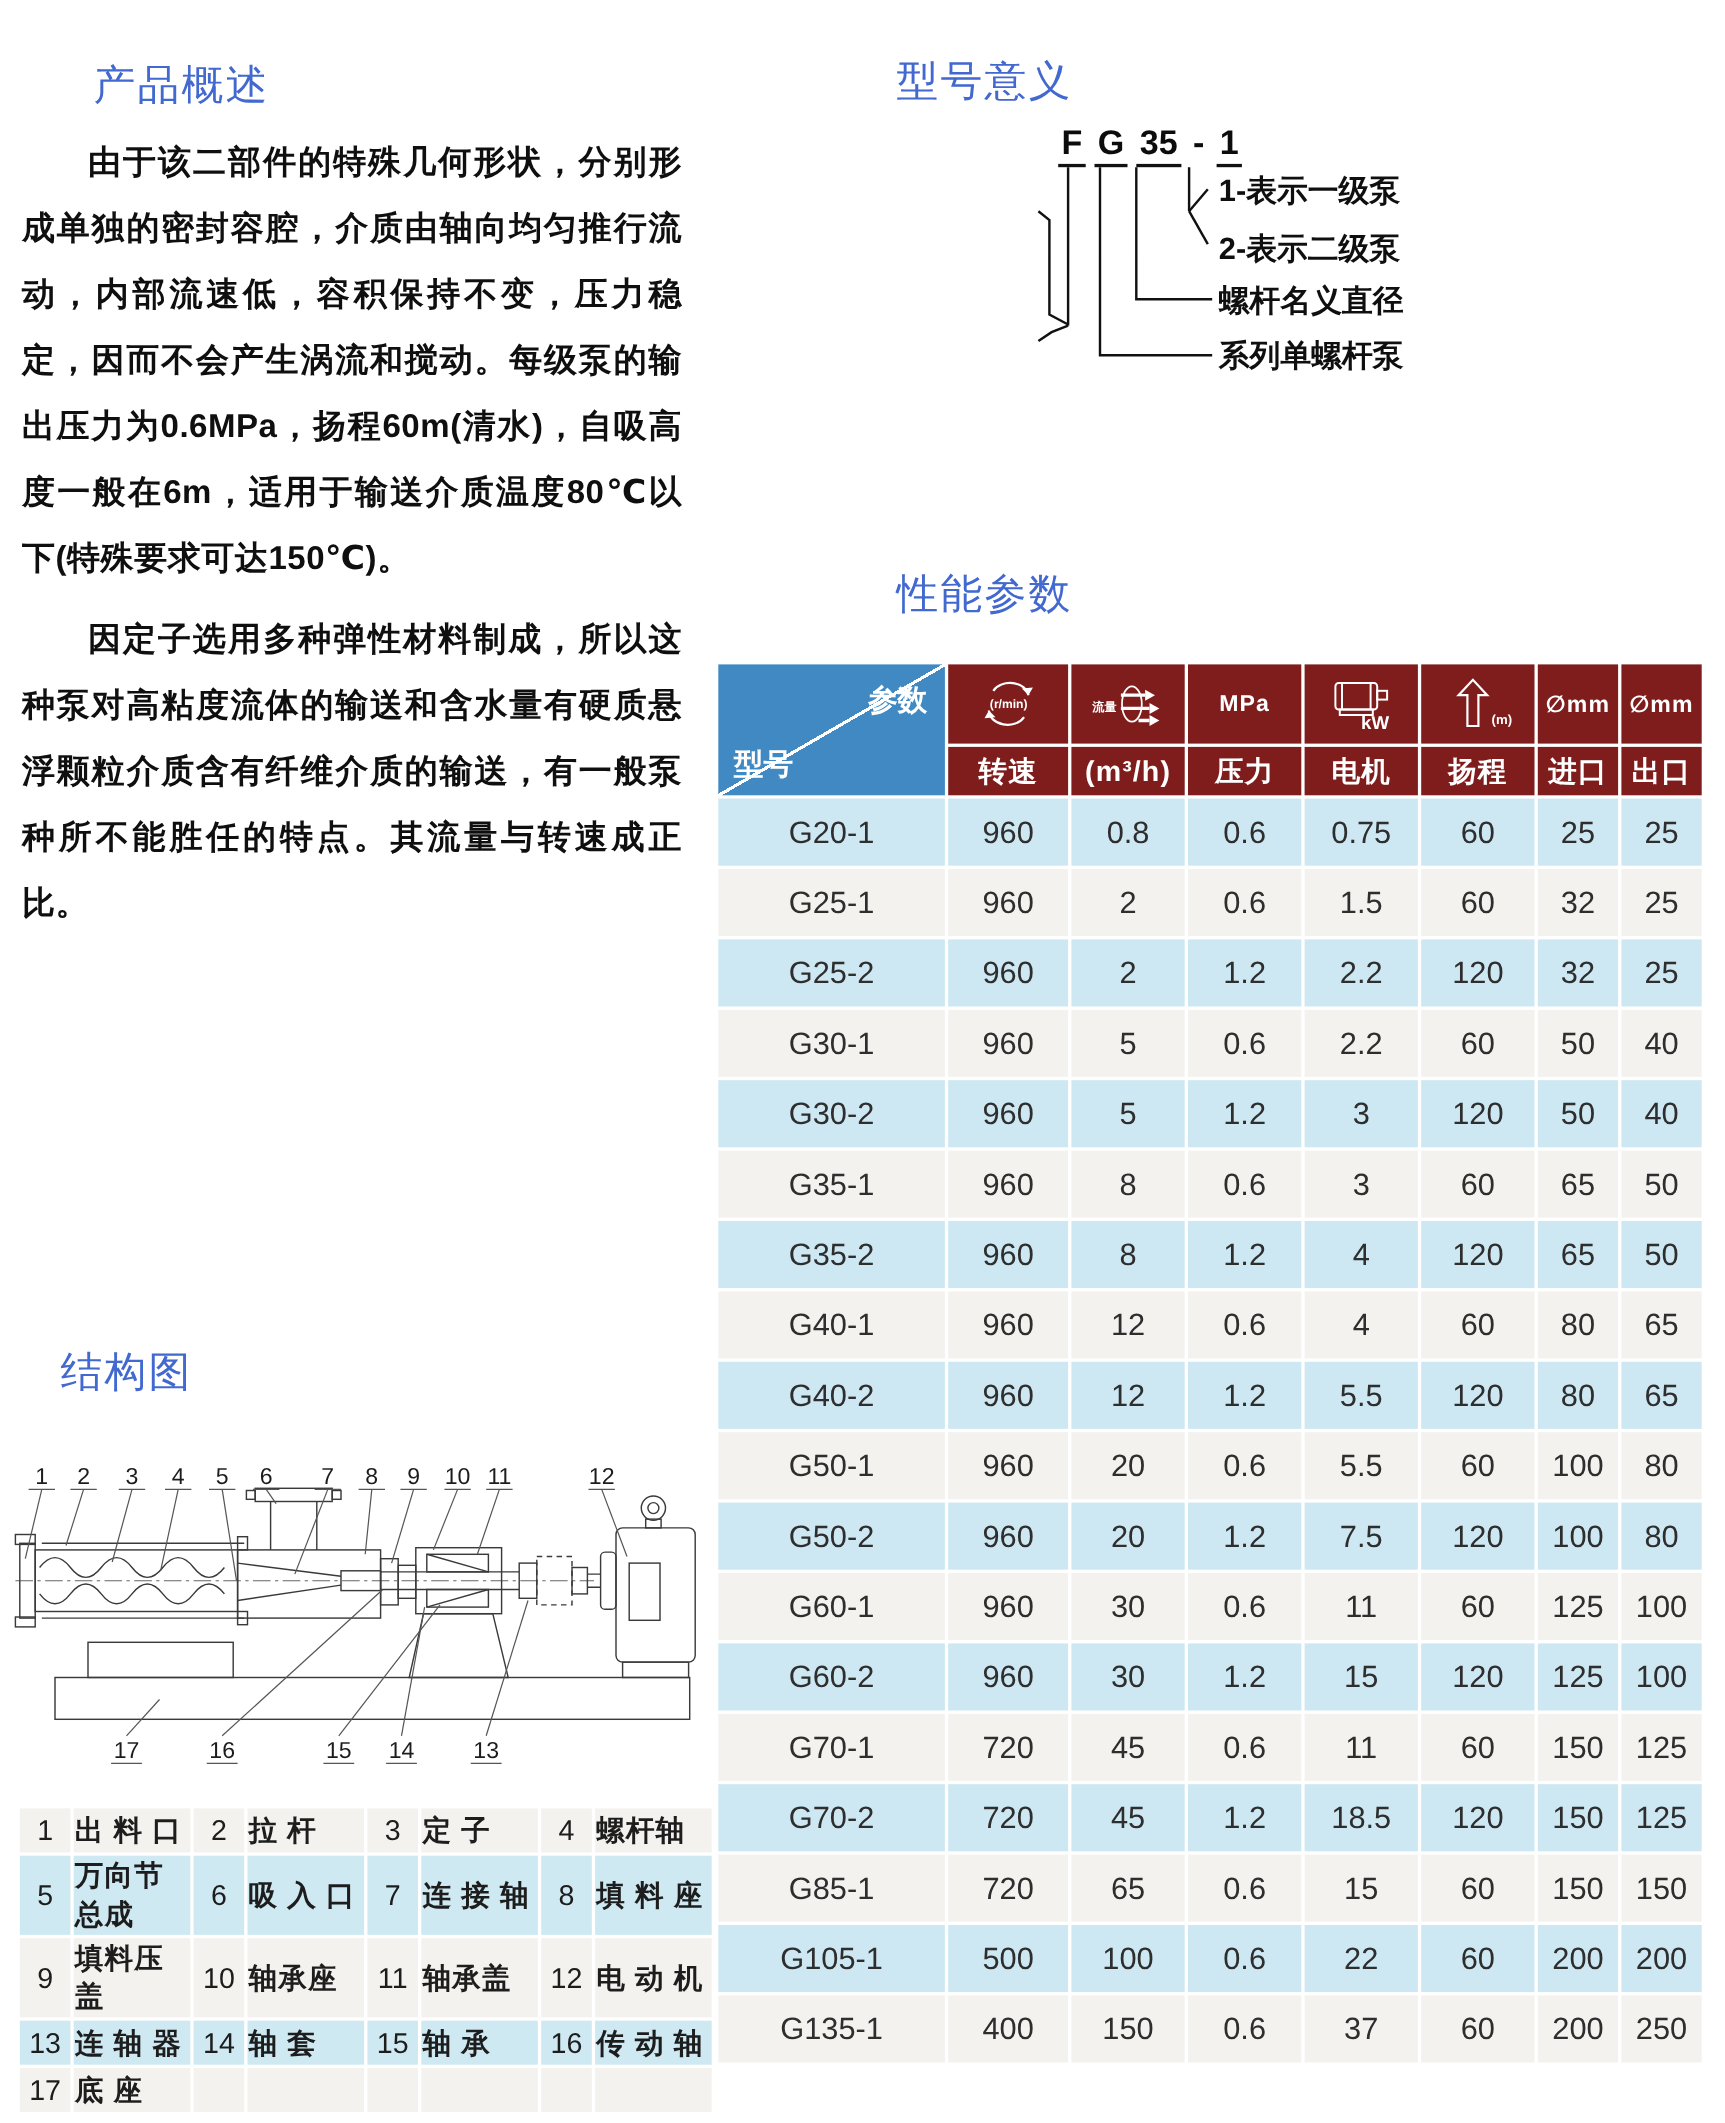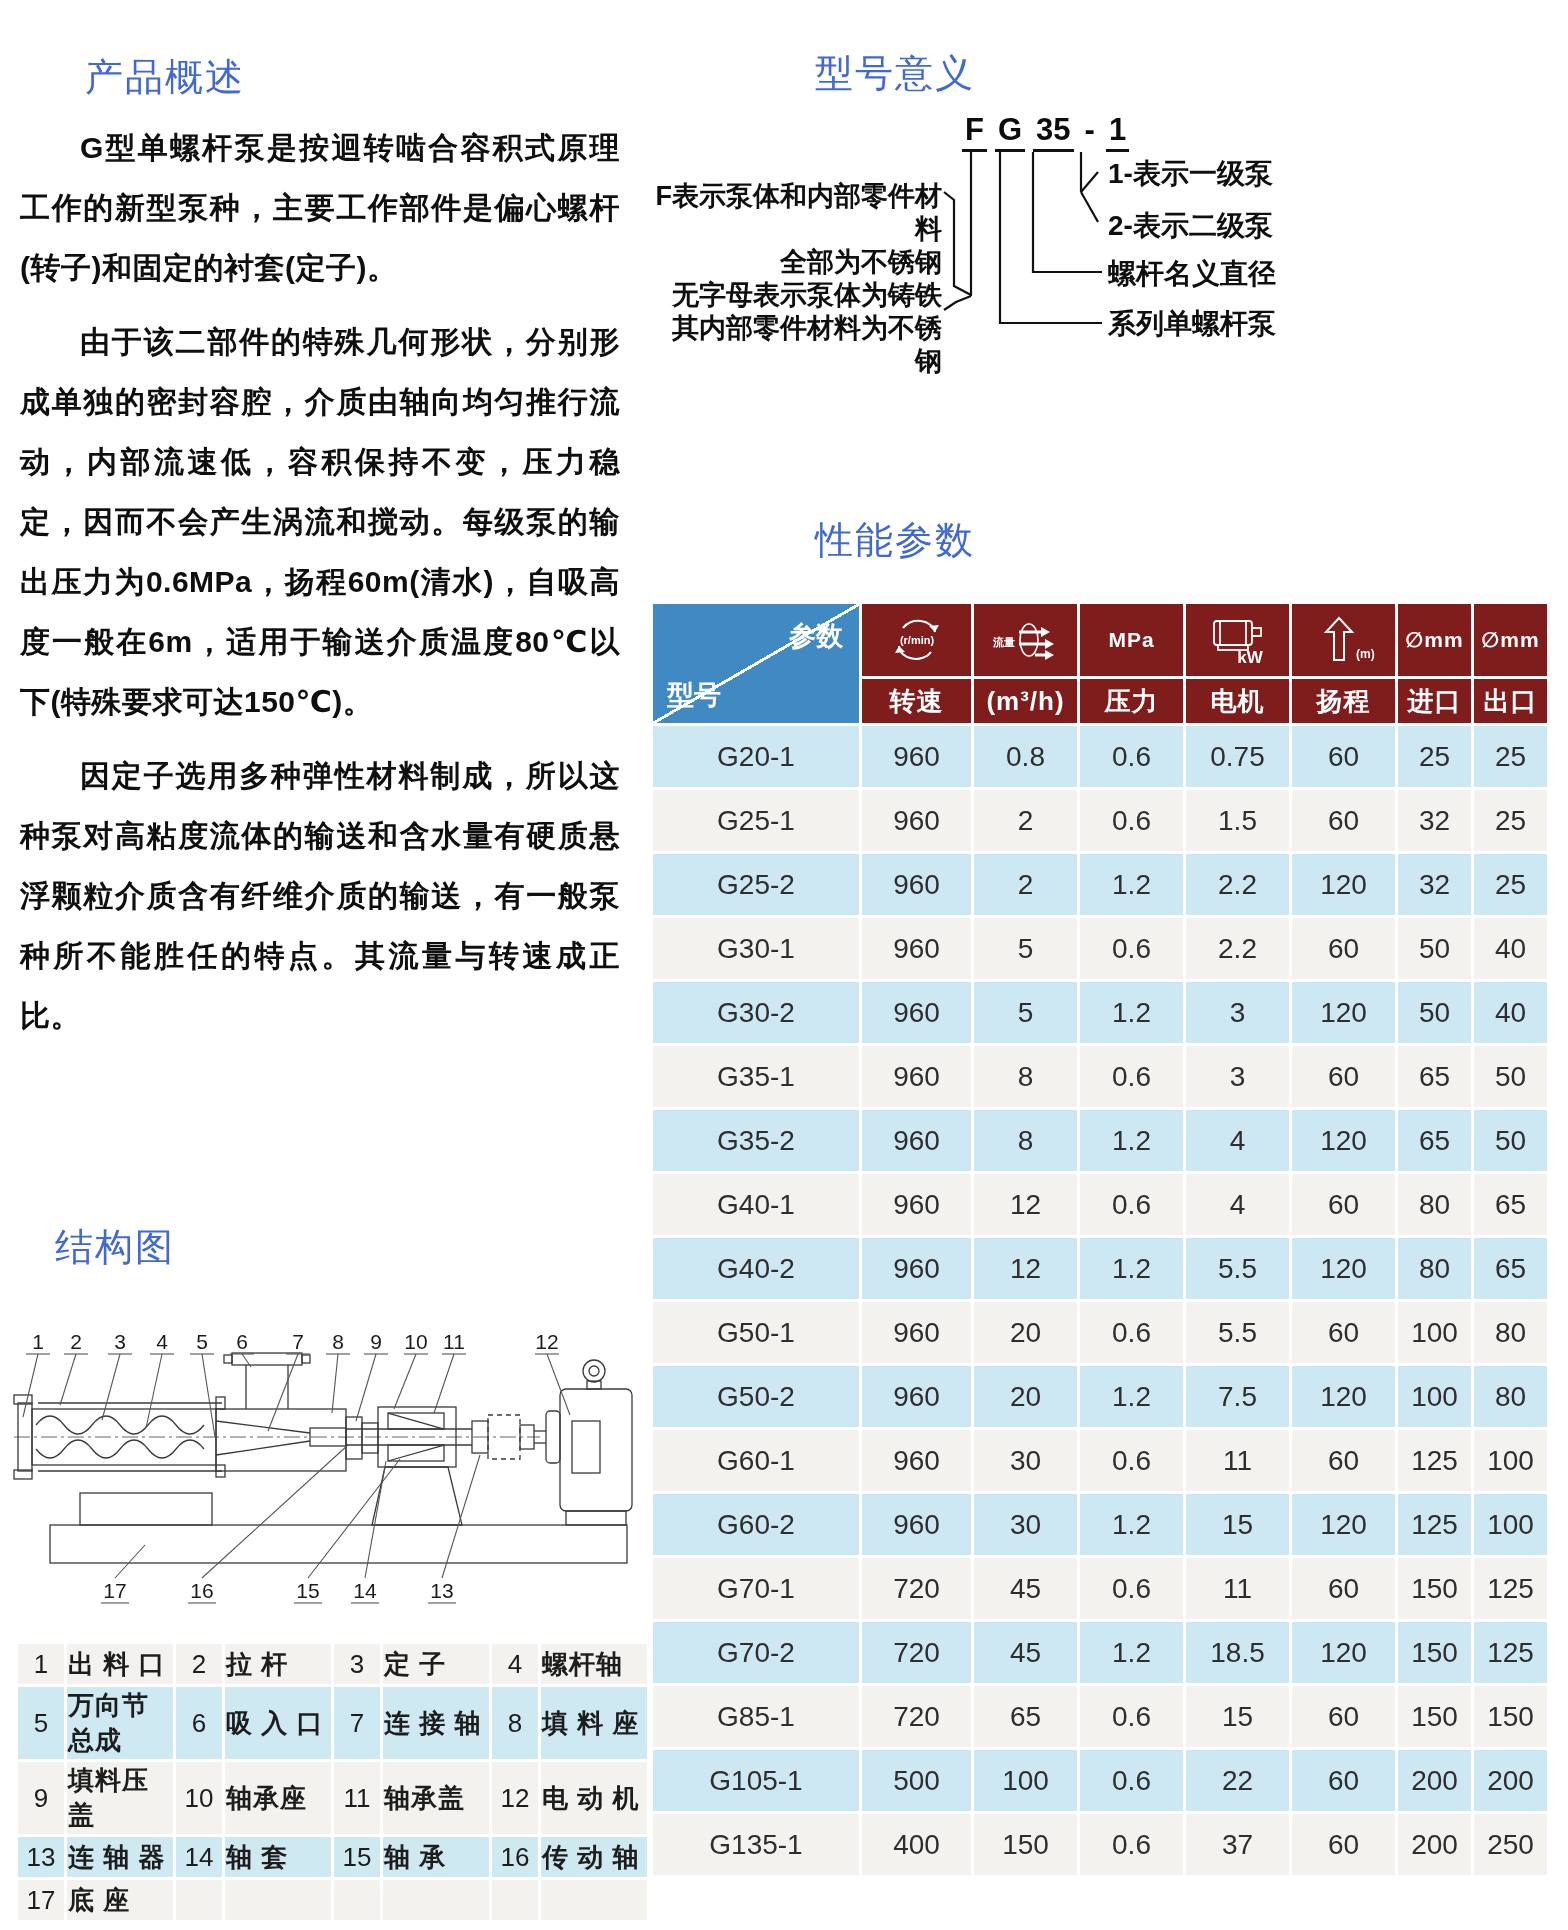--- a/index.html
+++ b/index.html
@@ -45,21 +45,20 @@
   th svg{display:block;margin:0 auto;}
 </style>
 </head>
 <body>
 
 <div id="page">
 
   <div class="sec-title" style="left:85px;top:52px;">产品概述</div>
 
   <div id="overview-text">
-    <p>G型单螺杆泵是按迴转啮合容积式原理工作的新型泵种，主要工作部件是偏心螺杆(转子)和固定的衬套(定子)。</p>
     <p>由于该二部件的特殊几何形状，分别形成单独的密封容腔，介质由轴向均匀推行流动，内部流速低，容积保持不变，压力稳定，因而不会产生涡流和搅动。每级泵的输出压力为0.6MPa，扬程60m(清水)，自吸高度一般在6m，适用于输送介质温度80℃以下(特殊要求可达150℃)。</p>
     <p>因定子选用多种弹性材料制成，所以这种泵对高粘度流体的输送和含水量有硬质悬浮颗粒介质含有纤维介质的输送，有一般泵种所不能胜任的特点。其流量与转速成正比。</p>
   </div>
 
   <div class="sec-title" style="left:55px;top:1222px;">结构图</div>
 
   <div id="structure-wrap">
     <svg viewBox="0 0 630 290" width="630" height="290">
       <g stroke="#3a3a3a" fill="none" stroke-width="1.3">
 
@@ -242,26 +241,20 @@
         <path d="M350,52 V223 H452"></path>
         <path d="M383,52 V172 H452"></path>
         <path d="M431,52 V92"></path>
         <path d="M431,92 L448,72"></path>
         <path d="M431,92 L448,122"></path>
       </g>
     </svg>
     <div class="code-row">
       <span class="code-ch">F</span><span class="code-ch">G</span><span class="code-ch">35</span><span class="code-ch" style="border-bottom:none;">-</span><span class="code-ch">1</span>
     </div>
-    <div class="mm-left">
-      <div>F表示泵体和内部零件材料</div>
-      <div>全部为不锈钢</div>
-      <div>无字母表示泵体为铸铁</div>
-      <div>其内部零件材料为不锈钢</div>
-    </div>
     <div class="mm-right" style="top:55px;">1-表示一级泵</div>
     <div class="mm-right" style="top:107px;">2-表示二级泵</div>
     <div class="mm-right" style="top:155px;">螺杆名义直径</div>
     <div class="mm-right" style="top:205px;">系列单螺杆泵</div>
   </div>
 
   <div class="sec-title" style="left:815px;top:515px;">性能参数</div>
 
   <table id="perf-table">
     <colgroup>

